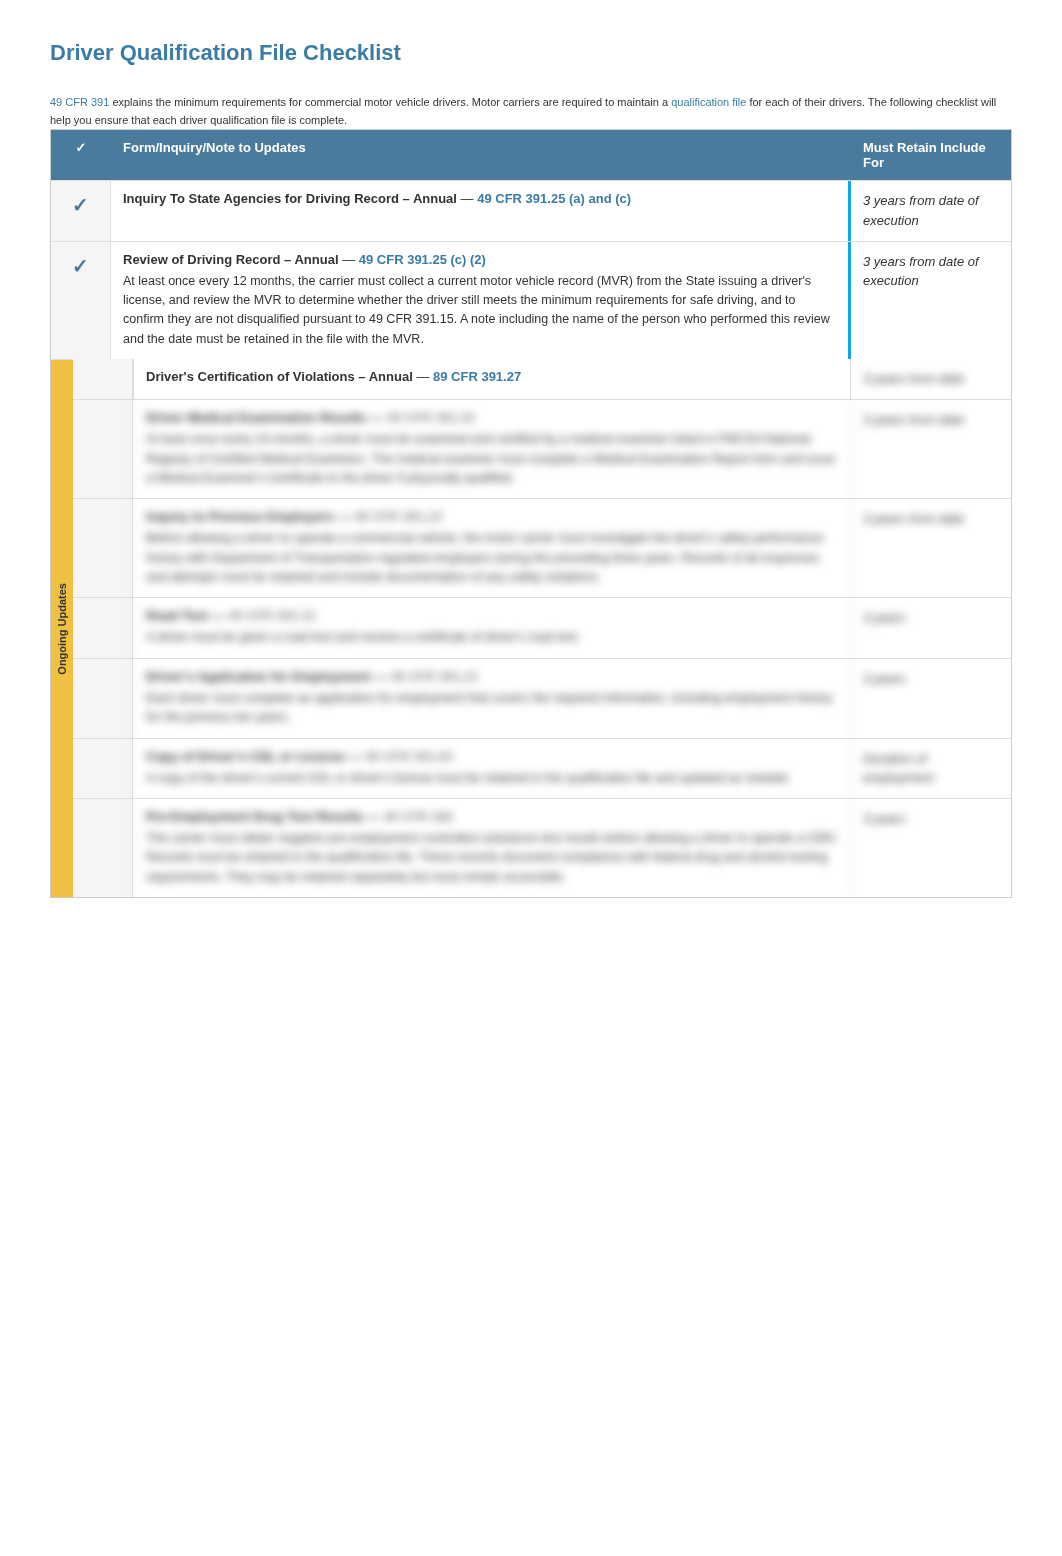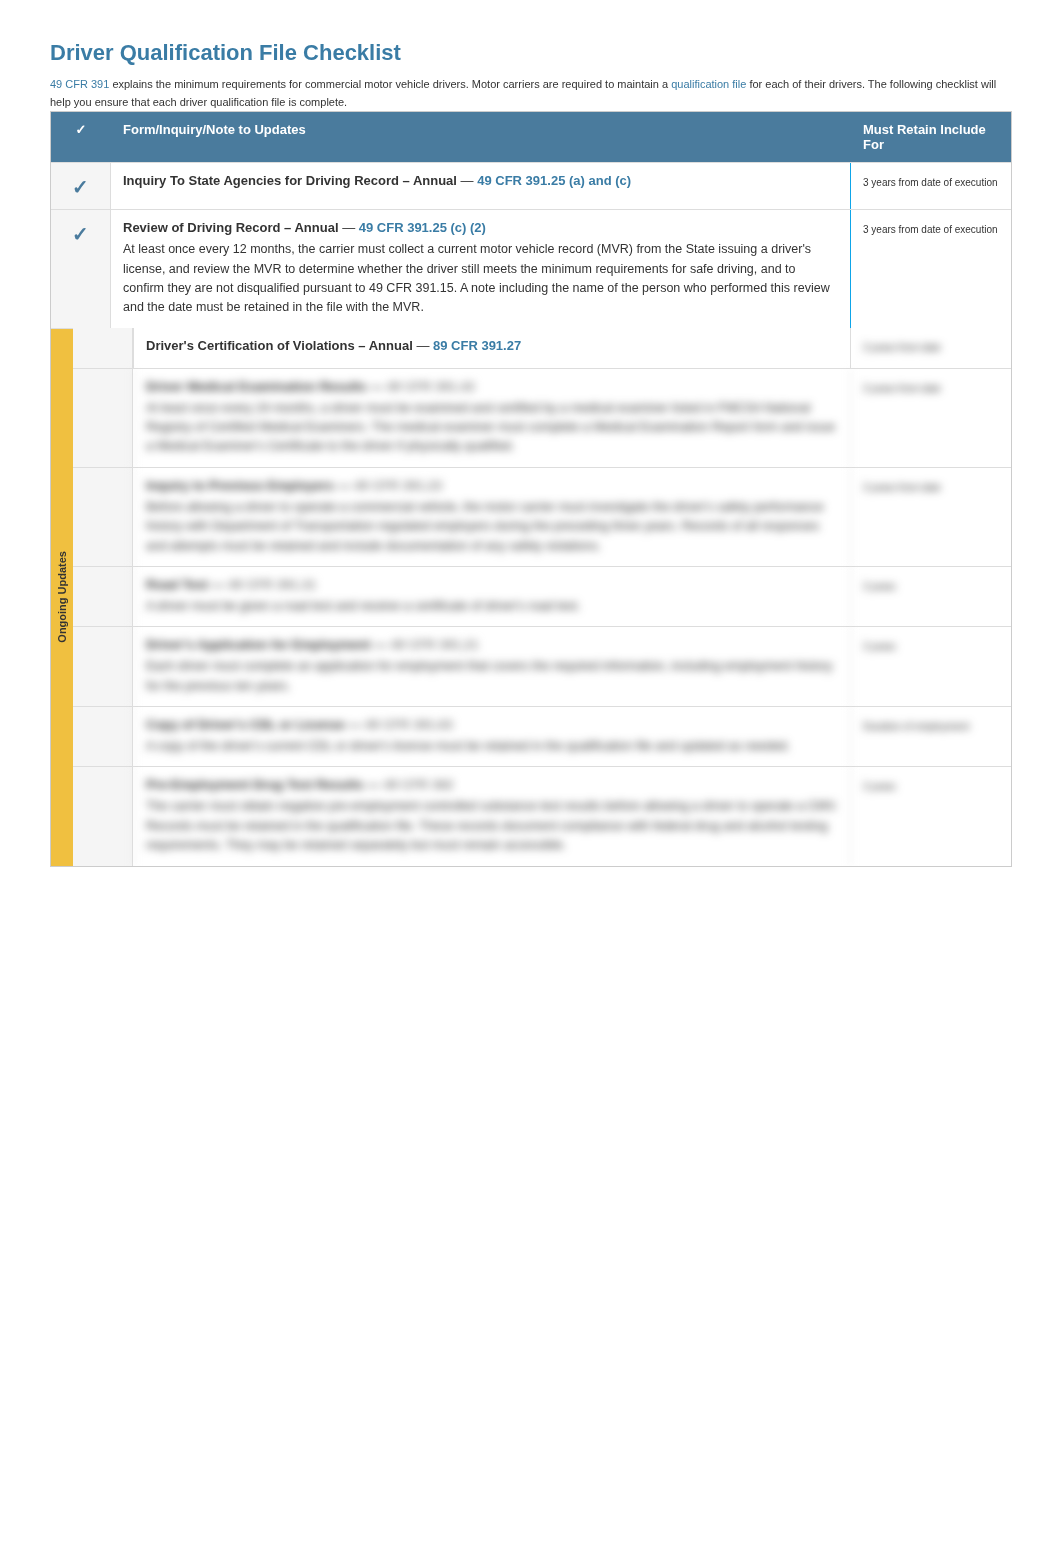--- a/index.html
+++ b/index.html
@@ -8,21 +8,21 @@
       font-size: 13px;
       color: #333;
       background: #fff;
       padding: 40px 50px;
       max-width: 1062px;
     }
     h1 {
       color: #3a7ca5;
       font-size: 22px;
       font-weight: 600;
-      margin-bottom: 10px;
+      margin-bottom: 28px;
     }
     .intro {
       font-size: 11px;
       line-height: 1.6;
       color: #333;
     }
     .intro a {
       color: #3a7ca5;
       text-decoration: none;
     }
@@ -45,23 +45,24 @@
     .item-title a {
       color: #3a7ca5;
       text-decoration: none;
     }
     .item-body {
       font-size: 12.5px;
       color: #333;
       line-height: 1.55;
     }
     .retain-text {
-      font-size: 10px;
+      font-size: 13px;
       color: #333;
       line-height: 1.5;
+      font-style: italic;
     }
     
     .blurred {
       filter: blur(4px);
       user-select: none;
       color: #888;
     }
     .blurred a {
       color: #888;
     }
@@ -157,21 +158,21 @@
       background: #f5f5f5;
       display: flex;
       align-items: flex-start;
       justify-content: center;
       padding: 12px 6px 10px;
       border-right: 1px solid #ddd;
     }
     .normal-row .rc-content {
       flex: 1;
       padding: 10px 12px;
-      border-right: 1px solid #0ea5e9;
+      border-right: 3px solid #0ea5e9;
     }
     .normal-row .rc-retain {
       width: 160px;
       padding: 10px 12px;
       font-size: 12.5px;
       line-height: 1.5;
     }
   </style>
 </head>
 <body>

